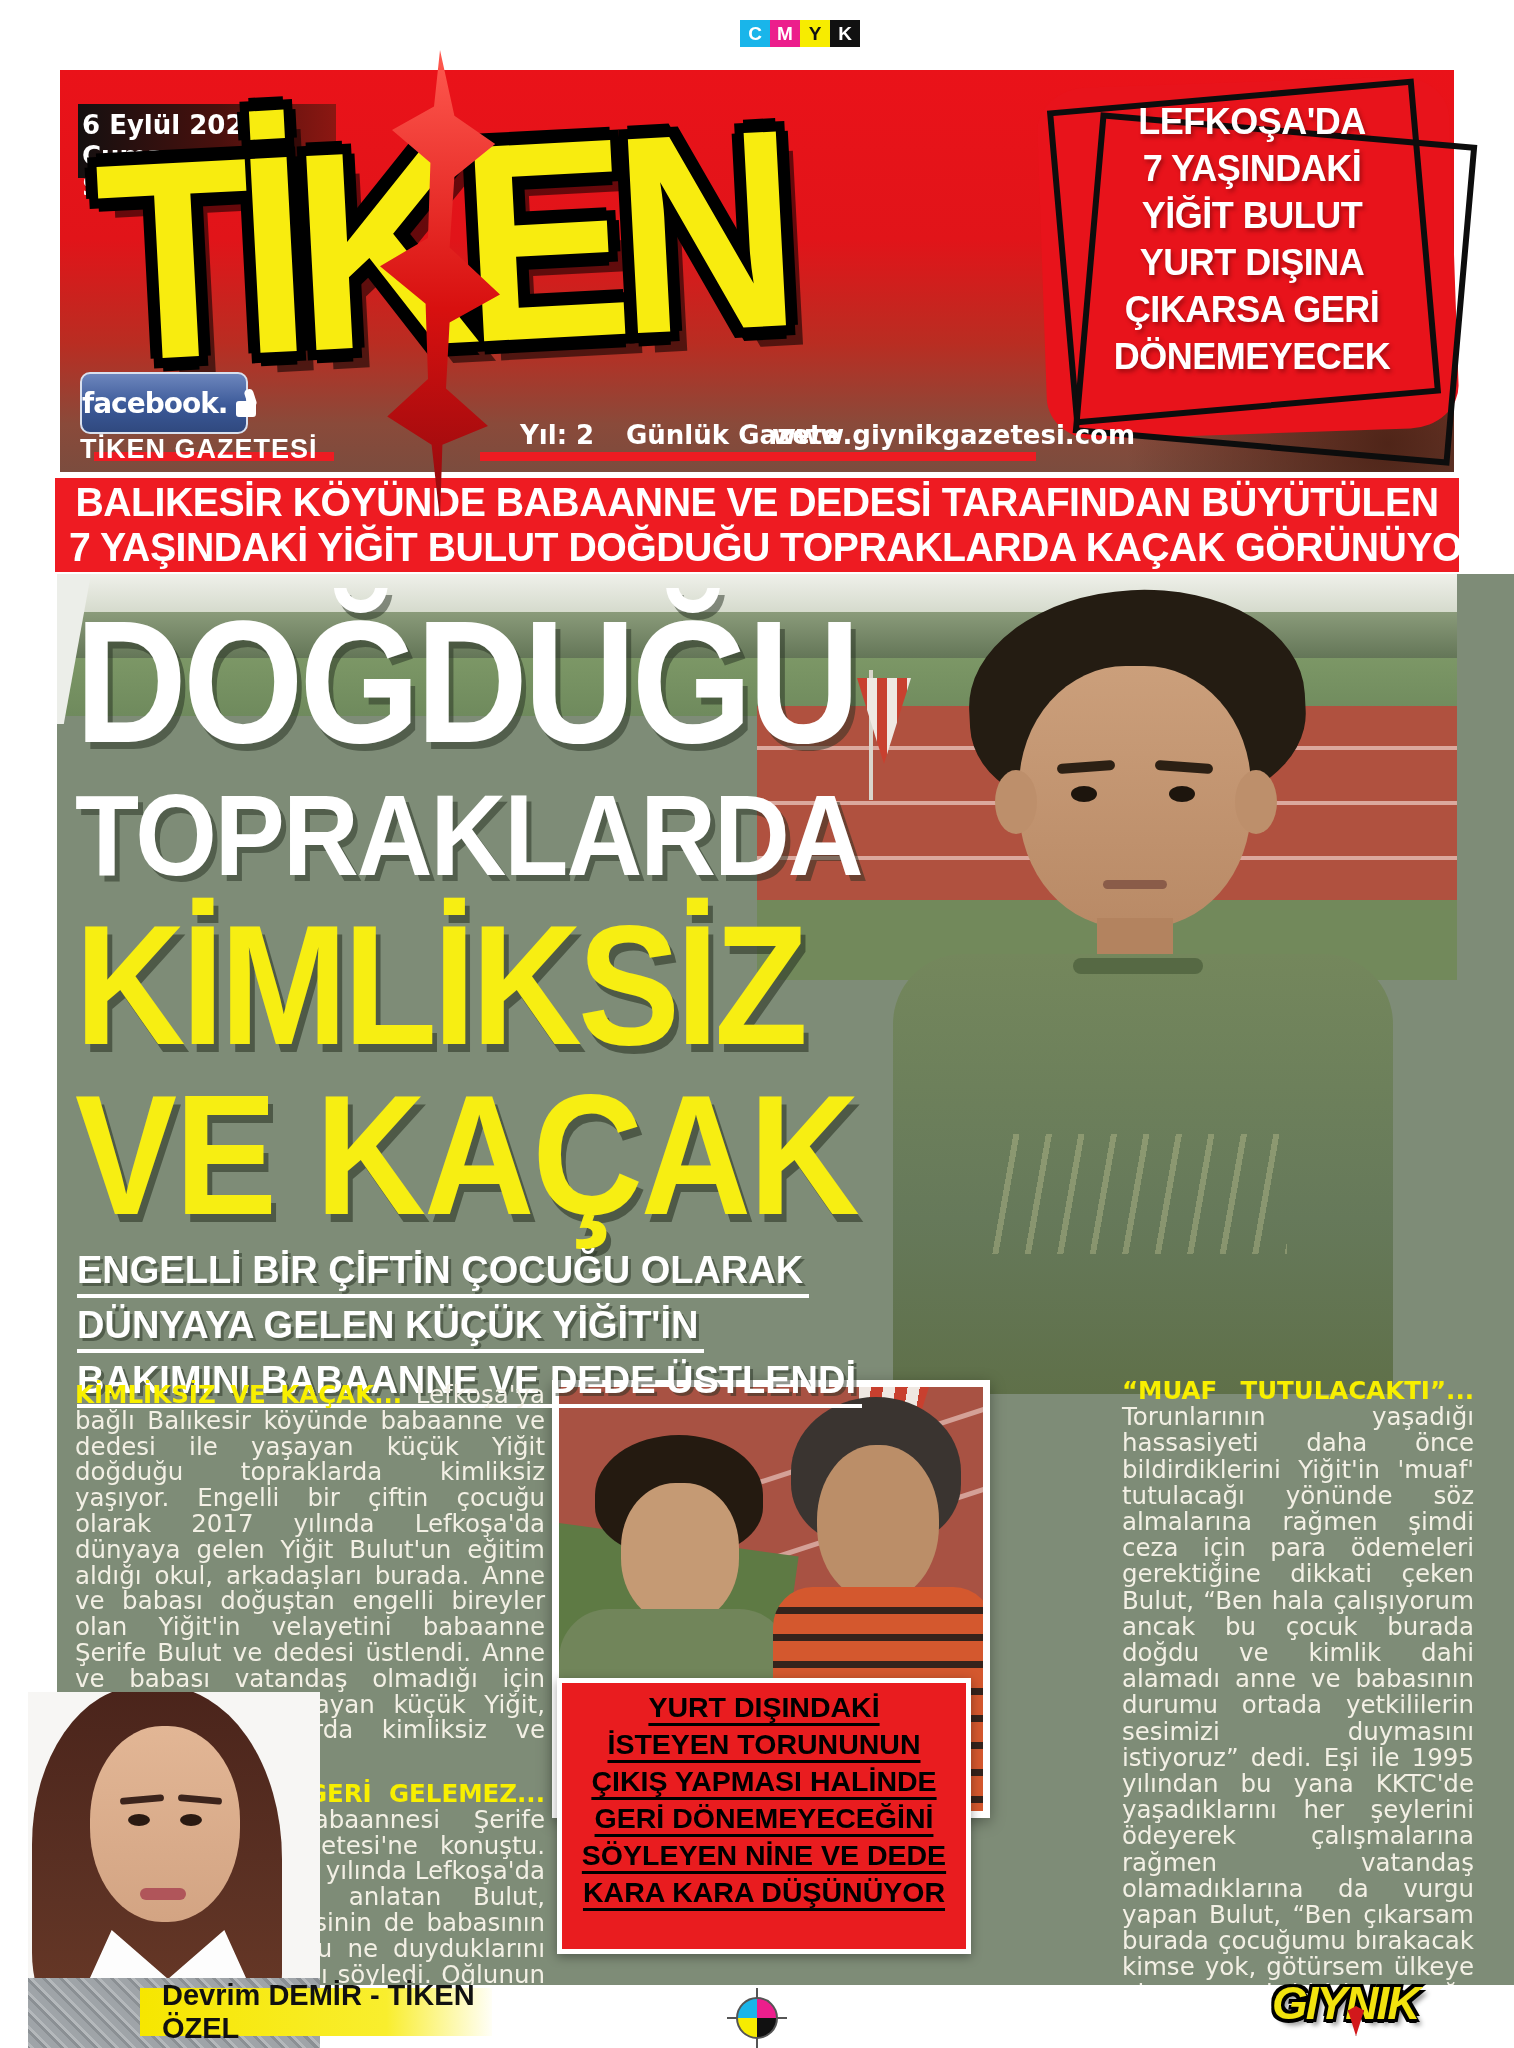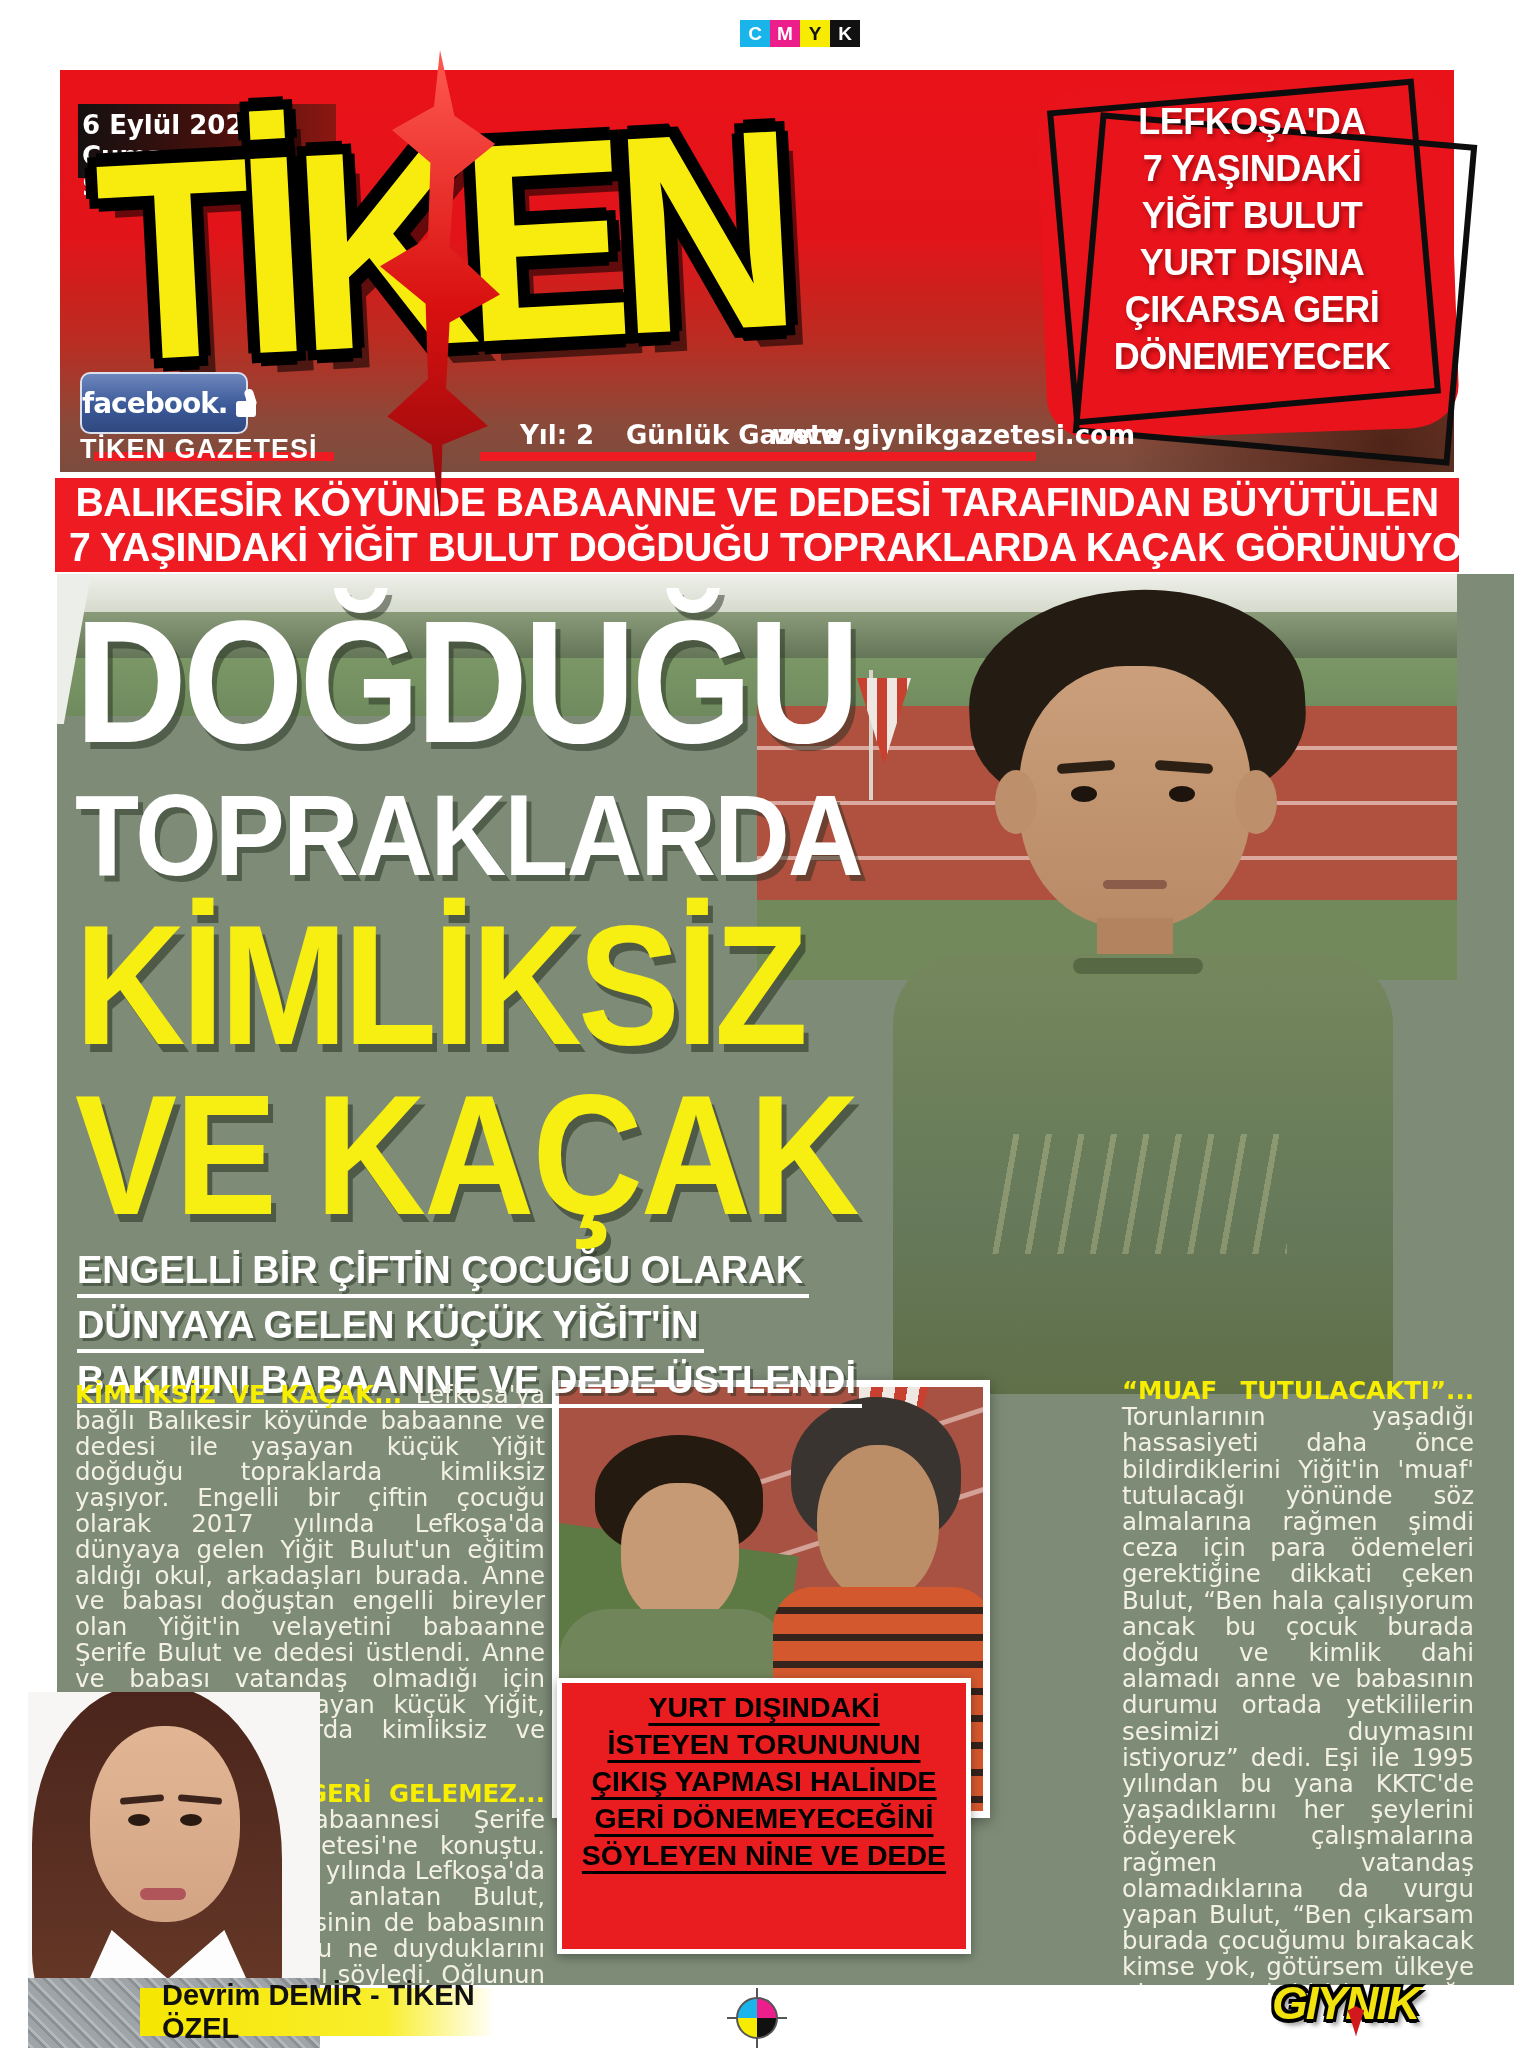--- a/index.html
+++ b/index.html
@@ -279,20 +279,21 @@
       <div class="mp-g-face"></div>
       <div class="mp-g-shirt"></div>
     </div>
 
     <div class="abs caption">
       <div>YURT DIŞINDAKİ</div>
       <div>İSTEYEN TORUNUNUN</div>
       <div>ÇIKIŞ YAPMASI HALİNDE</div>
       <div>GERİ DÖNEMEYECEĞİNİ</div>
       <div>SÖYLEYEN NİNE VE DEDE</div>
+      <div>KARA KARA DÜŞÜNÜYOR</div>
     </div>
 
     <div class="abs bodytext col3">
       <span class="lead">“MUAF TUTULACAKTI”...</span><span> Torunlarının yaşadığı hassasiyeti daha önce bildirdiklerini Yiğit'in 'muaf' tutulacağı yönünde söz almalarına rağmen şimdi ceza için para ödemeleri gerektiğine dikkati çeken Bulut, “Ben hala çalışıyorum ancak bu çocuk burada doğdu ve kimlik dahi alamadı anne ve babasının durumu ortada yetkililerin sesimizi duymasını istiyoruz” dedi. Eşi ile 1995 yılından bu yana KKTC'de yaşadıklarını her şeylerini ödeyerek çalışmalarına rağmen vatandaş olamadıklarına da vurgu yapan Bulut, “Ben çıkarsam burada çocuğumu bırakacak kimse yok, götürsem ülkeye giremeyecek biri bu çocuğu kurtarsın” şeklinde konuştu.</span>
     </div>
   </div>
 
   <div class="abs author">
     <div class="au-hair"></div>
     <div class="au-face"></div>

